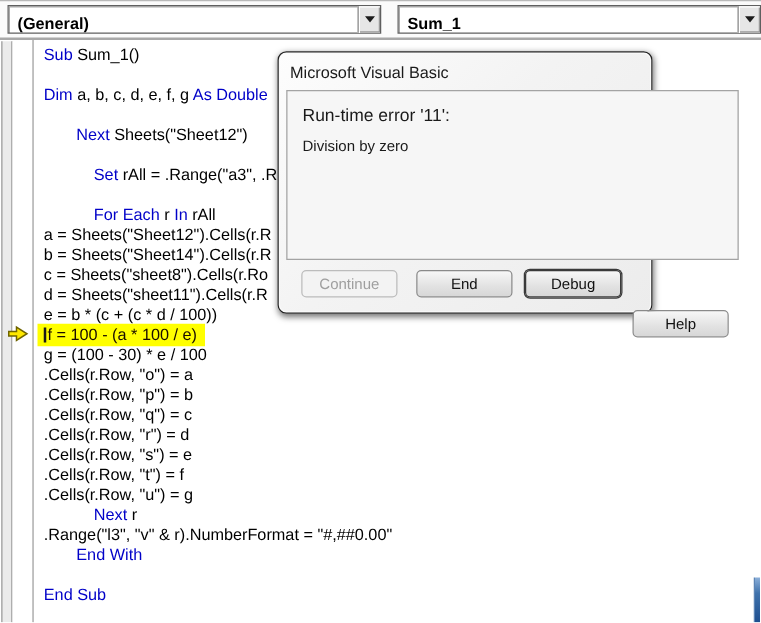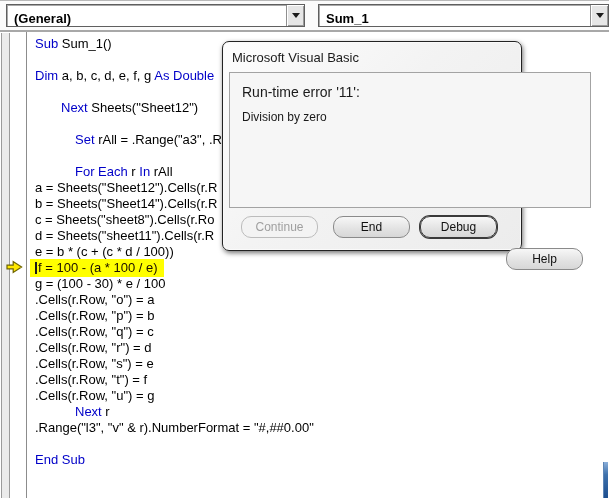--- a/index.html
+++ b/index.html
@@ -97,21 +97,21 @@
   .dialog-body {
     position: absolute; left: 6px; top: 30px; width: 362px; height: 136px;
     background: #f6f6f6; border: 1px solid #a3a3a3;
   }
   .dialog-msg1 { position: absolute; left: 12px; top: 11px; font-size: 14px; color: #1a1a1a; }
   .dialog-msg2 { position: absolute; left: 12px; top: 37px; font-size: 12px; color: #1a1a1a; }
   .dlg-btn {
     position: absolute; top: 174px; width: 77px; height: 22px;
     font-family: "Liberation Sans", sans-serif; font-size: 12px; color: #111;
     background: linear-gradient(#f7f7f7, #e2e2e2 60%, #d7d7d7);
-    border: 1px solid #8a8a8a; border-radius: 10px;
+    border: 1px solid #8a8a8a; border-radius: 4px;
     cursor: default;
   }
   .dlg-btn.disabled {
     color: #9f9f9f; background: #f3f3f3; border-color: #bcbcbc;
   }
   .dlg-btn.default {
     border: 1px solid #3a3a3a; box-shadow: 0 0 0 1px #3a3a3a;
   }
   .btn-0 { left: 18px; } .btn-1 { left: 110px; } .btn-2 { left: 197px; } .btn-3 { left: 283px; margin-top: 32px; }
 
@@ -171,20 +171,21 @@
         <div class="line indent-0"><span class="code">g = (100 - 30) * e / 100</span></div>
         <div class="line indent-0"><span class="code">.Cells(r.Row, "o") = a</span></div>
         <div class="line indent-0"><span class="code">.Cells(r.Row, "p") = b</span></div>
         <div class="line indent-0"><span class="code">.Cells(r.Row, "q") = c</span></div>
         <div class="line indent-0"><span class="code">.Cells(r.Row, "r") = d</span></div>
         <div class="line indent-0"><span class="code">.Cells(r.Row, "s") = e</span></div>
         <div class="line indent-0"><span class="code">.Cells(r.Row, "t") = f</span></div>
         <div class="line indent-0"><span class="code">.Cells(r.Row, "u") = g</span></div>
         <div class="line indent-2"><span class="kw">Next</span><span class="code"> r</span></div>
         <div class="line indent-0"><span class="code">.Range("l3", "v" &amp; r).NumberFormat = "#,##0.00"</span></div>
+        <div class="line indent-1"><span class="kw">End With</span></div>
         <div class="line indent-0">&nbsp;</div>
         <div class="line indent-0"><span class="kw">End Sub</span></div>
       </div>
   </div>
 
   <div class="dialog">
     <div class="dialog-title">Microsoft Visual Basic</div>
     <div class="dialog-body">
       <div class="dialog-msg1">Run-time error '11':</div>
       <div class="dialog-msg2">Division by zero</div>

